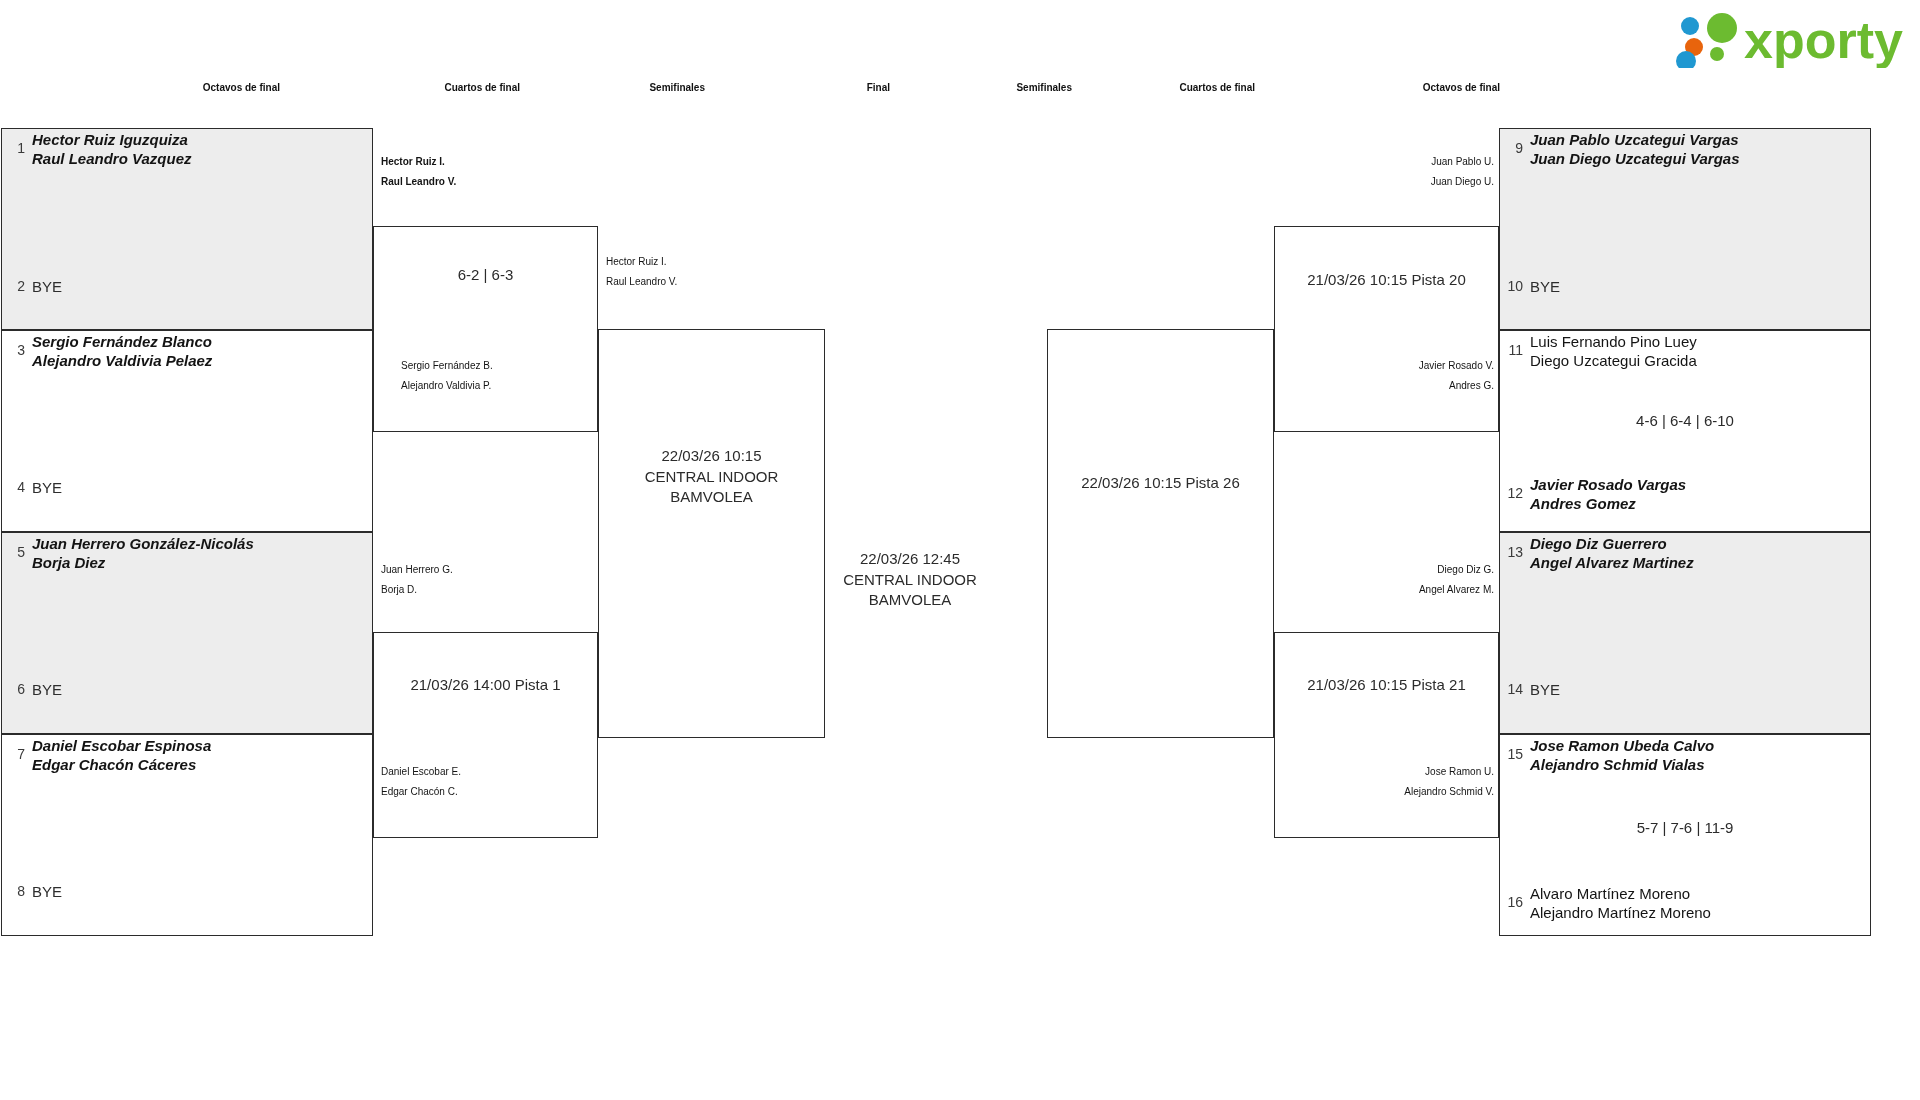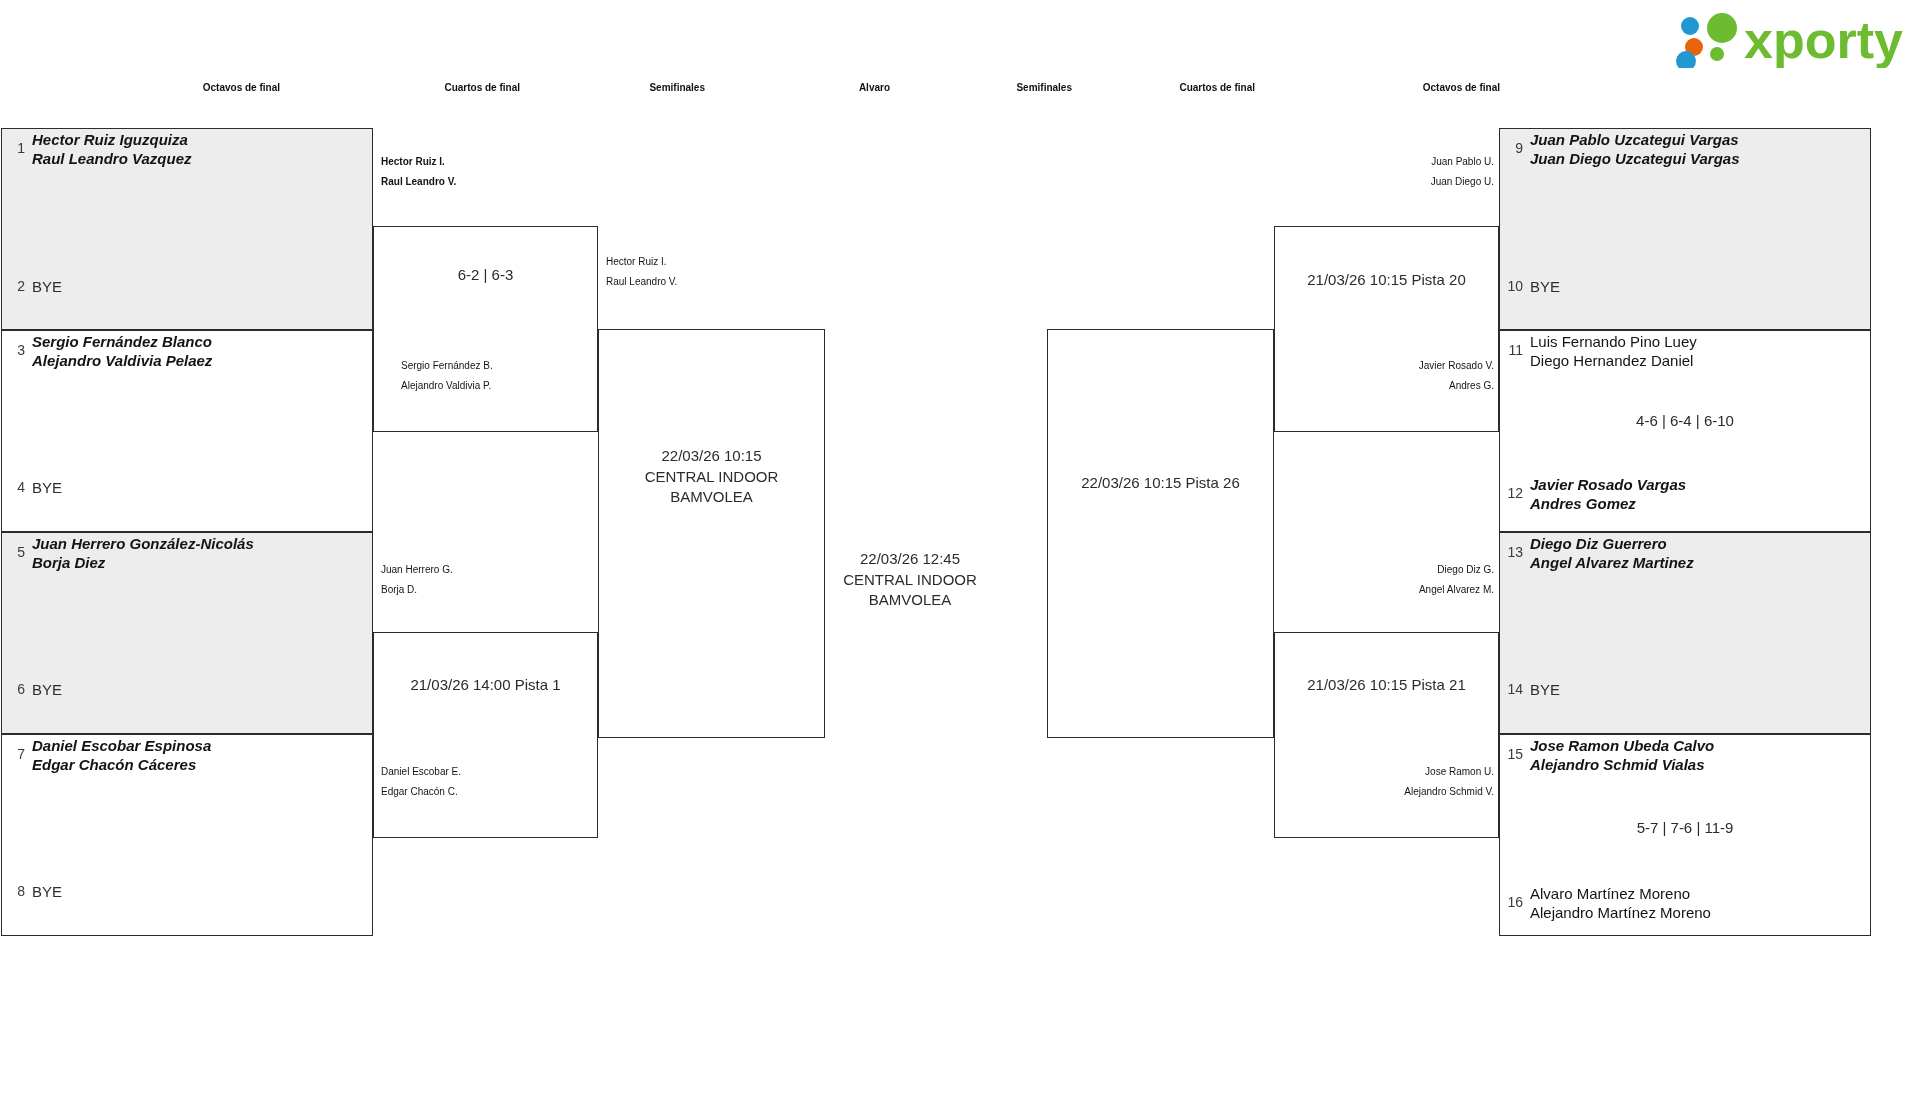--- a/index.html
+++ b/index.html
@@ -147,21 +147,21 @@
       <circle cx="45" cy="48" r="7" fill="#6cbb30"></circle>
 
       <text x="72" y="52" font-family="Liberation Sans, sans-serif" font-size="52" font-weight="bold" fill="#6cbb30">xporty</text>
     </svg>
   </div>
 </div>
 
 <div class="round-header" style="left:25px;  width:255px;">Octavos de final</div>
 <div class="round-header" style="left:270px; width:250px;">Cuartos de final</div>
 <div class="round-header" style="left:455px; width:250px;">Semifinales</div>
-<div class="round-header" style="left:640px; width:250px;">Alvaro</div>
+<div class="round-header" style="left:640px; width:250px;">Final</div>
 <div class="round-header" style="left:822px; width:250px;">Semifinales</div>
 <div class="round-header" style="left:1005px;width:250px;">Cuartos de final</div>
 <div class="round-header" style="left:1245px;width:255px;">Octavos de final</div>
 
 <div class="box shaded" style="left:1px; top:128px; width:372px; height:202px;"></div>
 <div class="slot" style="left:3px; top:130px; width:368px;">
   <span class="seedno">1</span>
   <span class="names win">
     <span class="ln">Hector Ruiz Iguzquiza</span>
     <span class="ln">Raul Leandro Vazquez</span>
@@ -294,21 +294,21 @@
 <div class="slot" style="left:1501px; top:277px; width:368px;">
   <span class="seedno" style="padding-top:0;">10</span>
   <span class="bye">BYE</span>
 </div>
 
 <div class="box" style="left:1499px; top:330px; width:372px; height:202px;"></div>
 <div class="slot" style="left:1501px; top:332px; width:336px;">
   <span class="seedno">11</span>
   <span class="names">
     <span class="ln">Luis Fernando Pino Luey</span>
-    <span class="ln">Diego Hernandez Daniel</span>
+    <span class="ln">Diego Uzcategui Gracida</span>
   </span>
 </div>
 <div class="scoretext" style="left:1499px; top:411px; width:372px;">4-6 | 6-4 | 6-10</div>
 <div class="slot" style="left:1501px; top:475px; width:368px;">
   <span class="seedno">12</span>
   <span class="names win">
     <span class="ln">Javier Rosado Vargas</span>
     <span class="ln">Andres Gomez</span>
   </span>
 </div>

